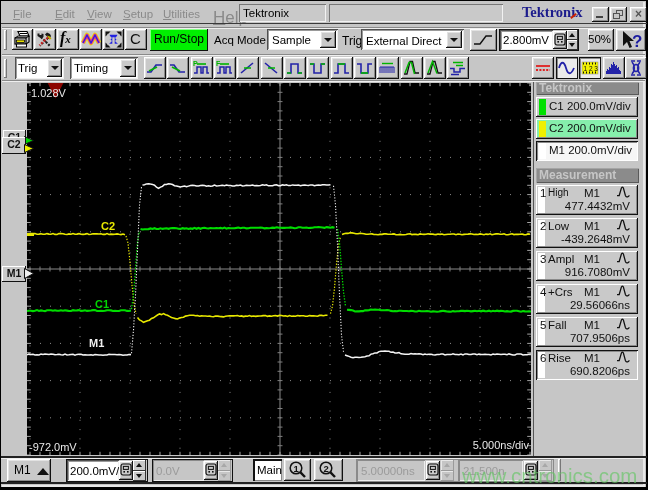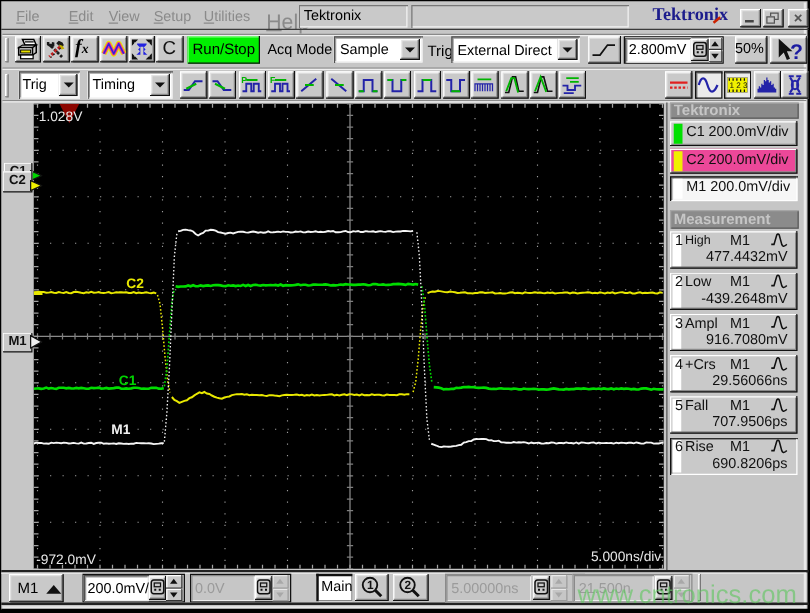--- a/index.html
+++ b/index.html
@@ -327,21 +327,21 @@
 <div class="abs" style="left:2px;top:266px;width:24px;height:16px;background:#c9c9c9;box-shadow:inset -1px -1px 0 #111,inset 1px 1px 0 #fff;font-size:10.5px;font-weight:bold;text-align:center;line-height:14px;color:#111">M1</div>
 <svg class="gfx" style="left:24px;top:268px" width="10" height="11" viewBox="0 0 10 11">
     <polygon points="0.5,0.5 9.5,5.5 0.5,10.5" fill="#efefef" stroke="#111" stroke-width="1"></polygon>
   </svg>
 <div style="position:absolute;left:533px;top:82px;width:1px;height:375px;background:#555"></div>
 <div class="hdr" style="top:82px;height:13px;line-height:13px">Tektronix</div>
 <div class="mbtn" style="top:97px;height:20px;background:#c9c9c9;">
     <div class="abs" style="left:3px;top:2px;width:7px;height:16px;background:#00e000"></div>
     <div class="abs" style="left:13px;top:3px;font-size:11.5px;color:#111">C1 200.0mV/div</div>
   </div>
-<div class="mbtn" style="top:119px;height:20px;background:#ec4899;">
+<div class="mbtn" style="top:119px;height:20px;background:#86efac;">
     <div class="abs" style="left:3px;top:2px;width:7px;height:16px;background:#f0f000"></div>
     <div class="abs" style="left:13px;top:3px;font-size:11.5px;color:#111">C2 200.0mV/div</div>
   </div>
 <div class="mbtn" style="top:141px;height:20px;background:#f6f6f6;box-shadow:inset 1px 1px 0 #111,inset -1px -1px 0 #fff,inset 2px 2px 0 #8a8a8a;">
     <div class="abs" style="left:3px;top:2px;width:7px;height:16px;background:#ffffff"></div>
     <div class="abs" style="left:13px;top:3px;font-size:11.5px;color:#111">M1 200.0mV/div</div>
   </div>
 <div class="hdr" style="top:168px;height:15px;line-height:15px">Measurement</div>
 <div class="mbtn" style="top:185px;height:30px;">
     <div class="abs" style="left:2px;top:2px;width:7px;height:26px;background:#fff"></div>

